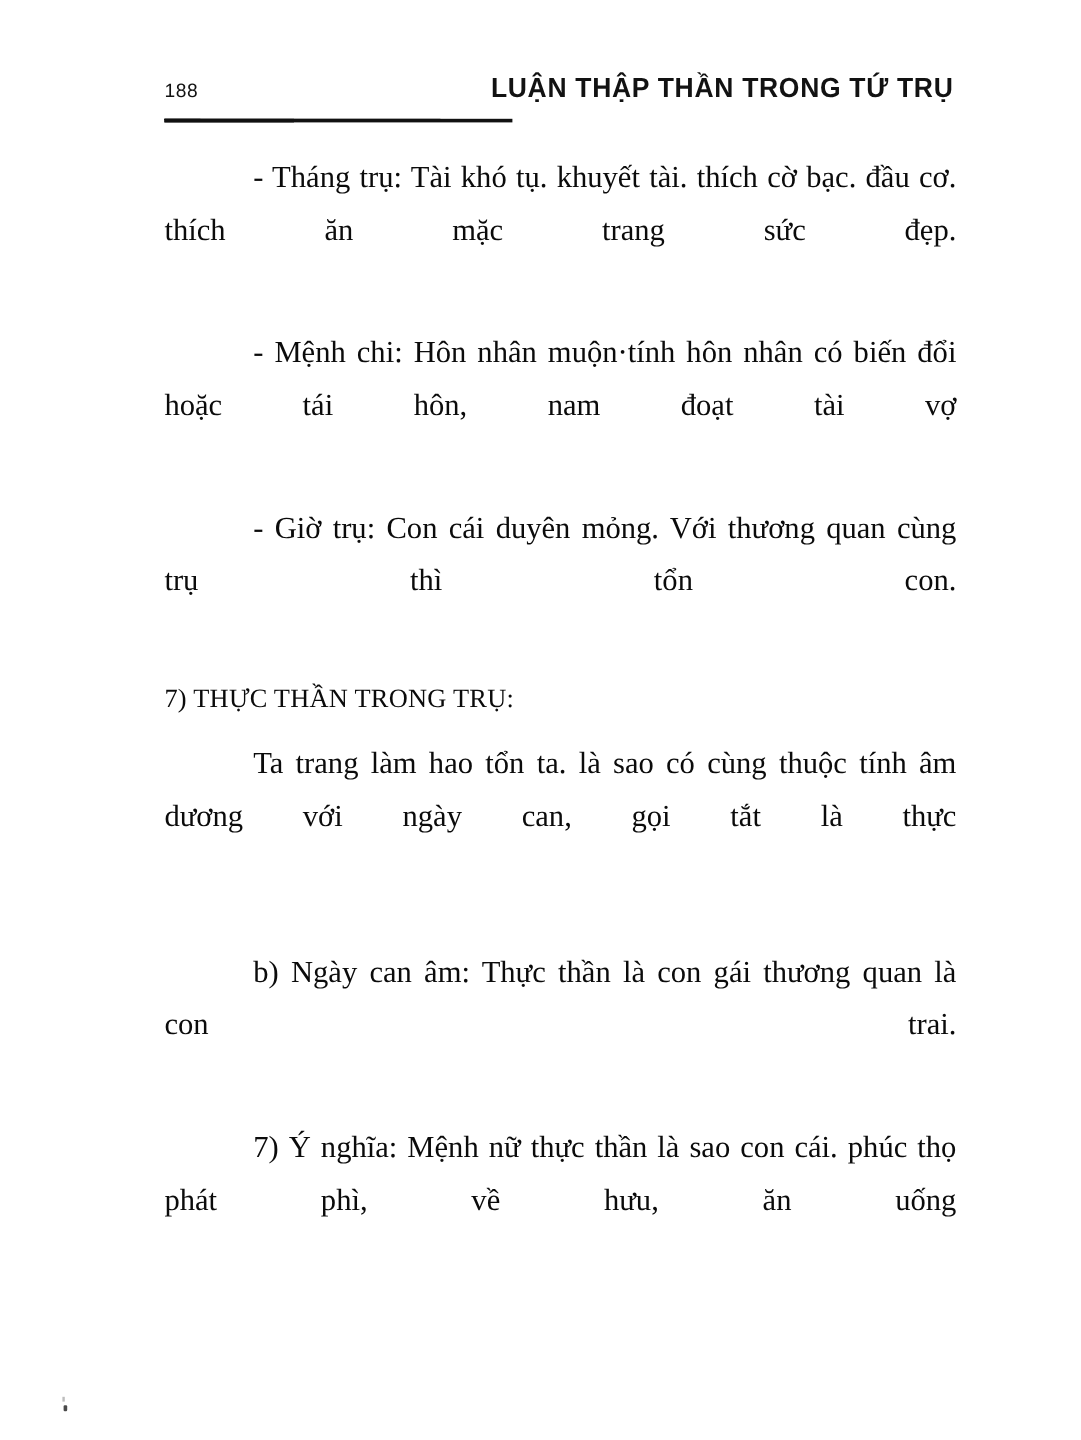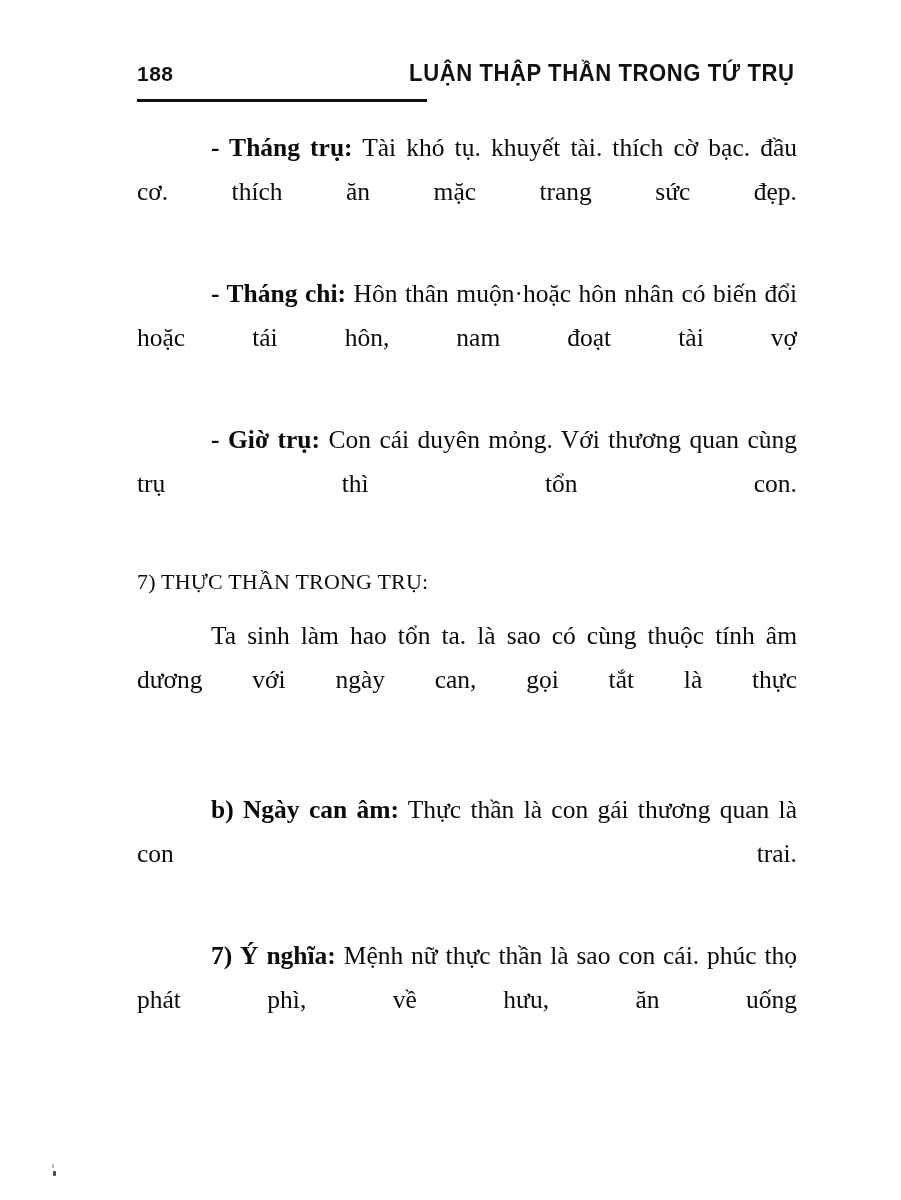--- a/index.html
+++ b/index.html
@@ -23,22 +23,22 @@
     position: absolute;
     left: 137px;
     top: 62px;
     width: 658px;
     height: 34px;
     display: flex;
     align-items: baseline;
   }
   .folio {
     font-family: "Liberation Sans", "DejaVu Sans", sans-serif;
-    font-size: 21px;
-    font-weight: 700;
+    font-size: 16px;
+    font-weight: 400;
     letter-spacing: 0.5px;
     line-height: 1;
     color: #121212;
   }
   .head-title {
     margin-left: auto;
     font-family: "Liberation Sans", "DejaVu Sans", sans-serif;
     font-size: 23px;
     font-weight: 700;
     letter-spacing: 0.6px;
@@ -81,21 +81,21 @@
     margin: 0;
     font-size: 25.5px;
     line-height: 44px;
     text-align: justify;
     text-justify: inter-word;
     text-indent: 74px;
     word-spacing: 0.5px;
     -webkit-font-smoothing: none;
   }
   p.para > .lbl {
-    font-weight: 700;
+    font-weight: 400;
   }
 
   
   .gap-sm { height: 10px; }
   .gap-md { height: 14px; }
 
   
   p.section-head {
     margin: 0;
     font-size: 22px;
@@ -149,33 +149,33 @@
     <span class="hr-c"></span>
     <span class="hr-d"></span>
   </div>
 
   <div class="body-col">
 
     <p class="para"><span class="lbl">- Tháng trụ:</span><span> Tài khó tụ. khuyết tài. thích cờ bạc. đầu cơ. thích ăn mặc trang sức đẹp.</span></p>
 
     <div class="gap-md"></div>
 
-    <p class="para"><span class="lbl">- Tháng chi:</span><span> Hôn thân muộn·hoặc hôn nhân có biến đổi hoặc tái hôn, nam đoạt tài vợ</span></p>
+    <p class="para"><span class="lbl">- Mệnh chi:</span><span> Hôn nhân muộn·tính hôn nhân có biến đổi hoặc tái hôn, nam đoạt tài vợ</span></p>
 
     <div class="gap-md"></div>
 
     <p class="para"><span class="lbl">- Giờ trụ:</span><span> Con cái duyên mỏng. Với thương quan cùng trụ thì tổn con.</span></p>
 
     <div class="gap-sm"></div>
 
     <p class="section-head">7) THỰC THẦN TRONG TRỤ:</p>
 
     <div class="gap-sm"></div>
 
-    <p class="para"><span>Ta sinh làm hao tổn ta. là sao có cùng thuộc tính âm dương với ngày can, gọi tắt là thực</span></p>
+    <p class="para"><span>Ta trang làm hao tổn ta. là sao có cùng thuộc tính âm dương với ngày can, gọi tắt là thực</span></p>
 
     <div class="gap-md"></div>
 
 
     <div class="gap-md"></div>
 
 
     <div class="gap-md"></div>
 
     <p class="para"><span class="lbl">b) Ngày can âm:</span><span> Thực thần là con gái thương quan là con trai.</span></p>

